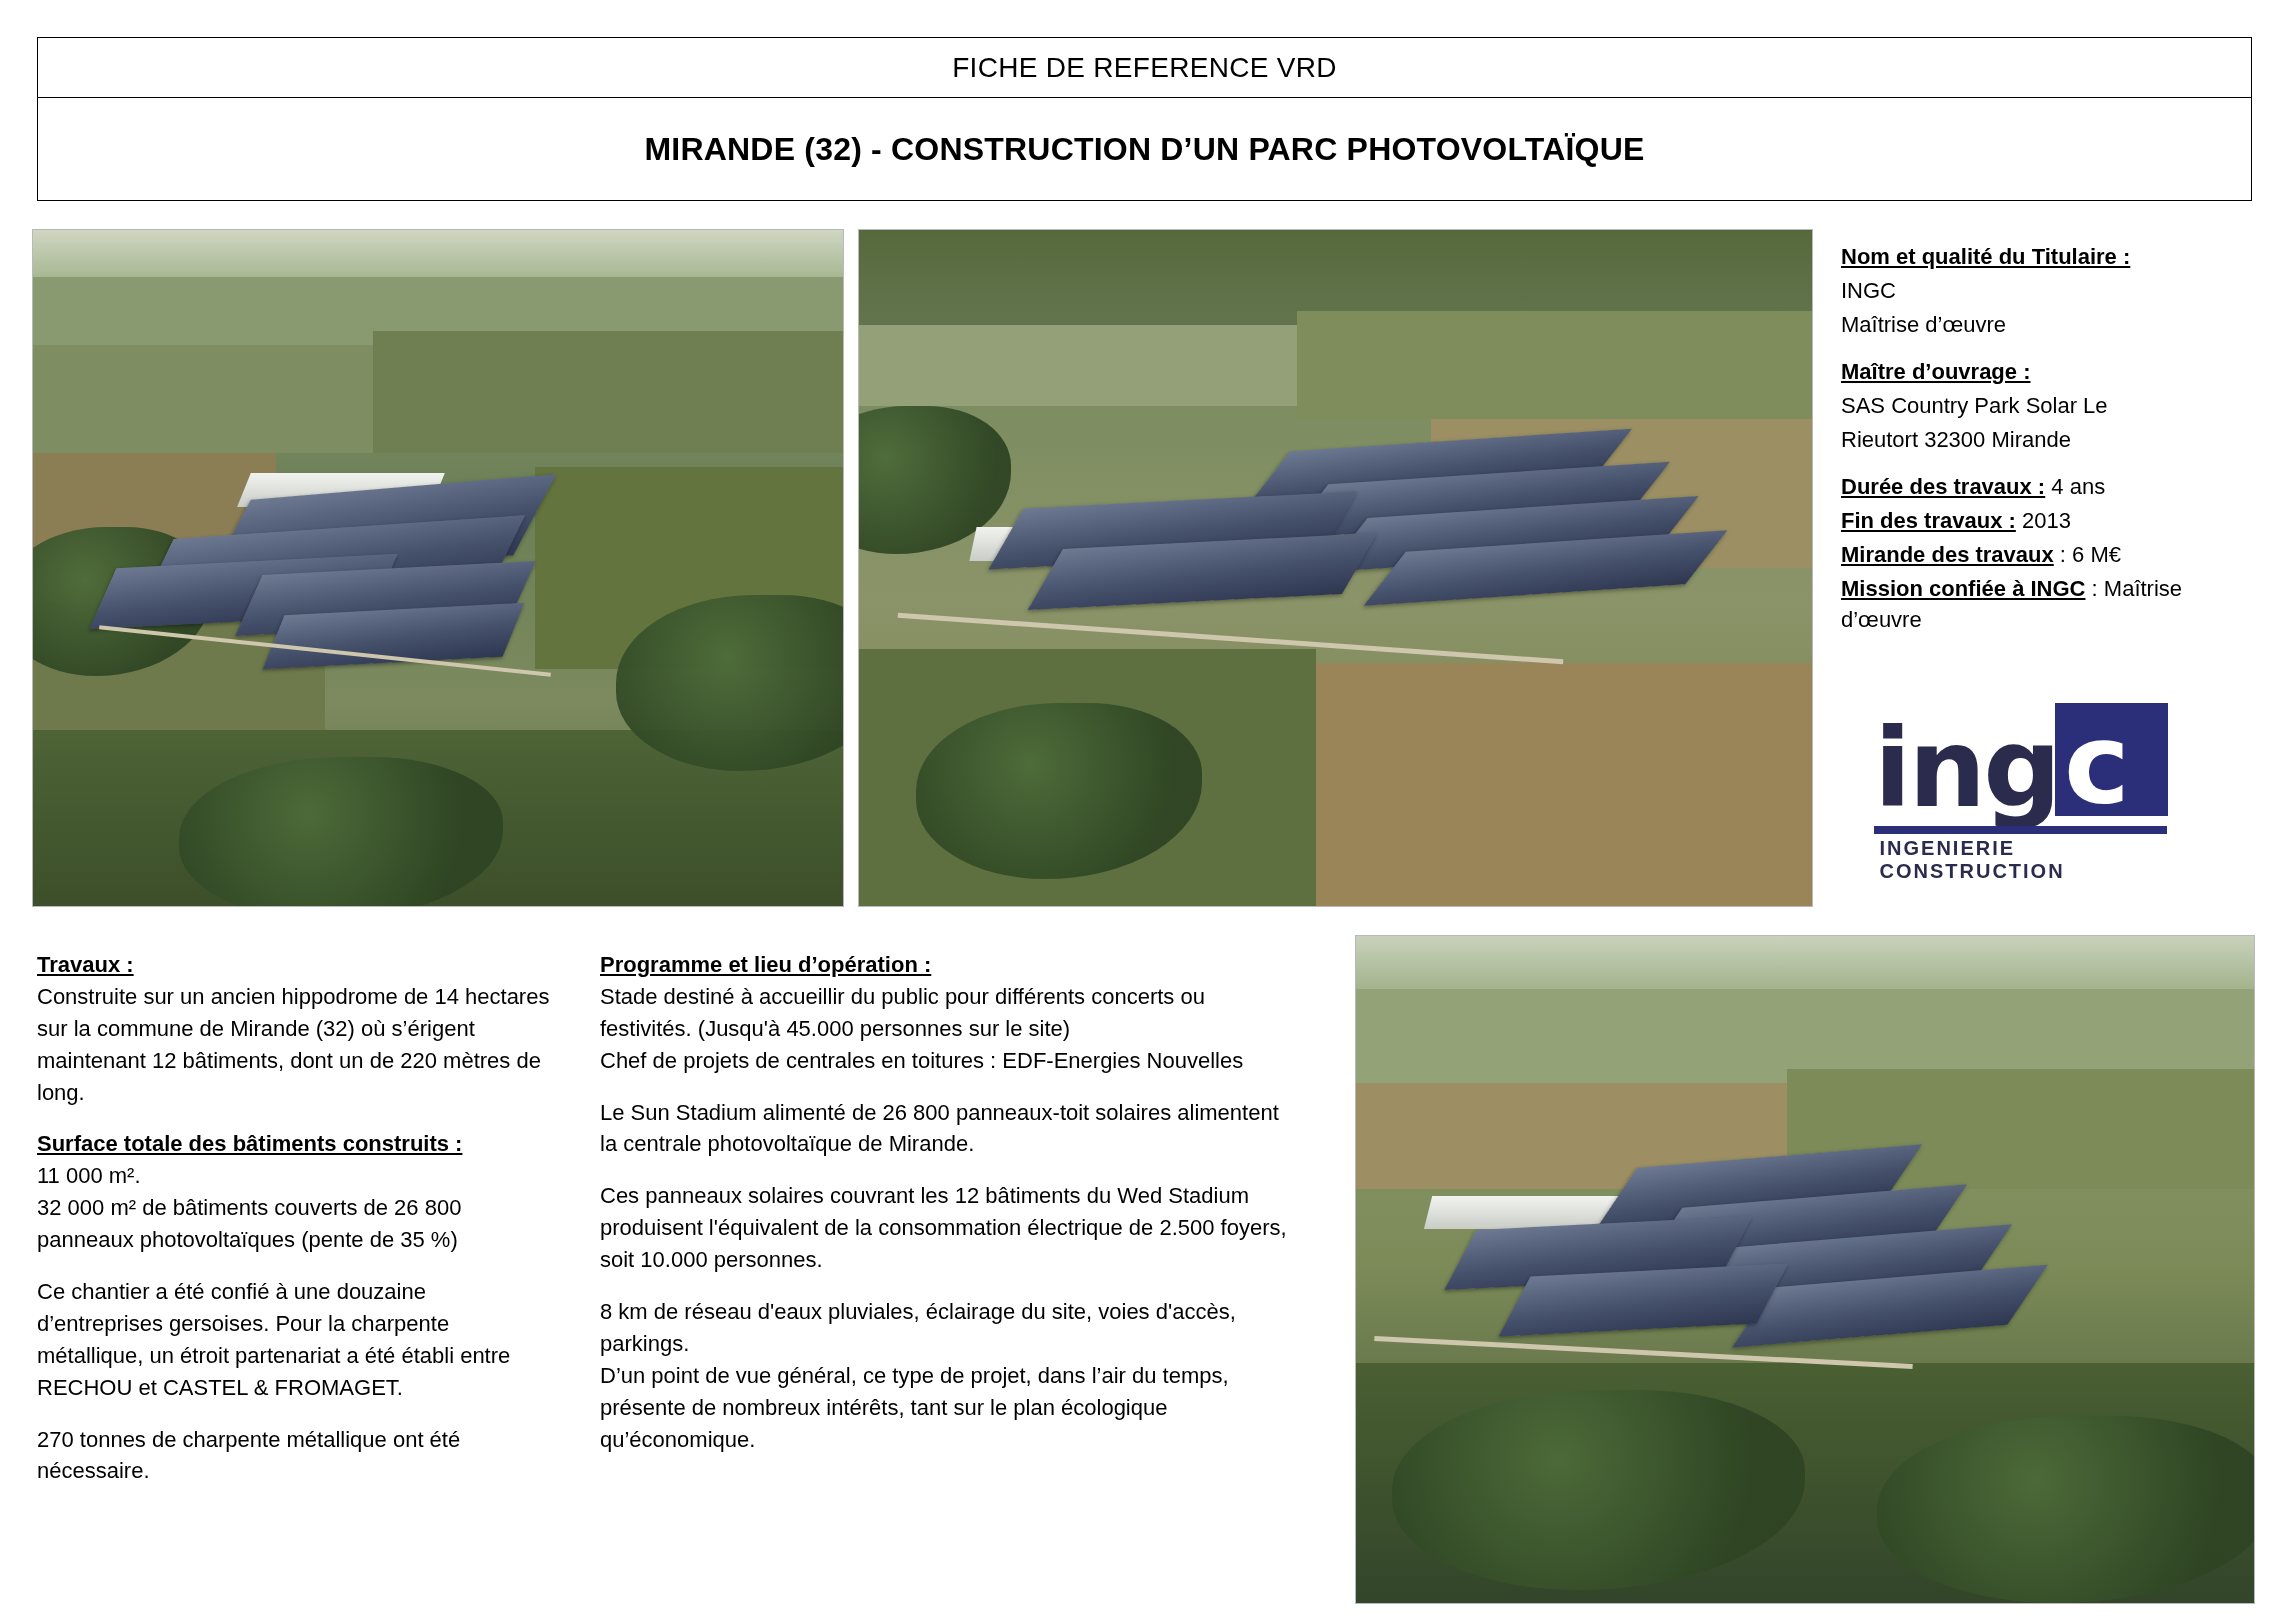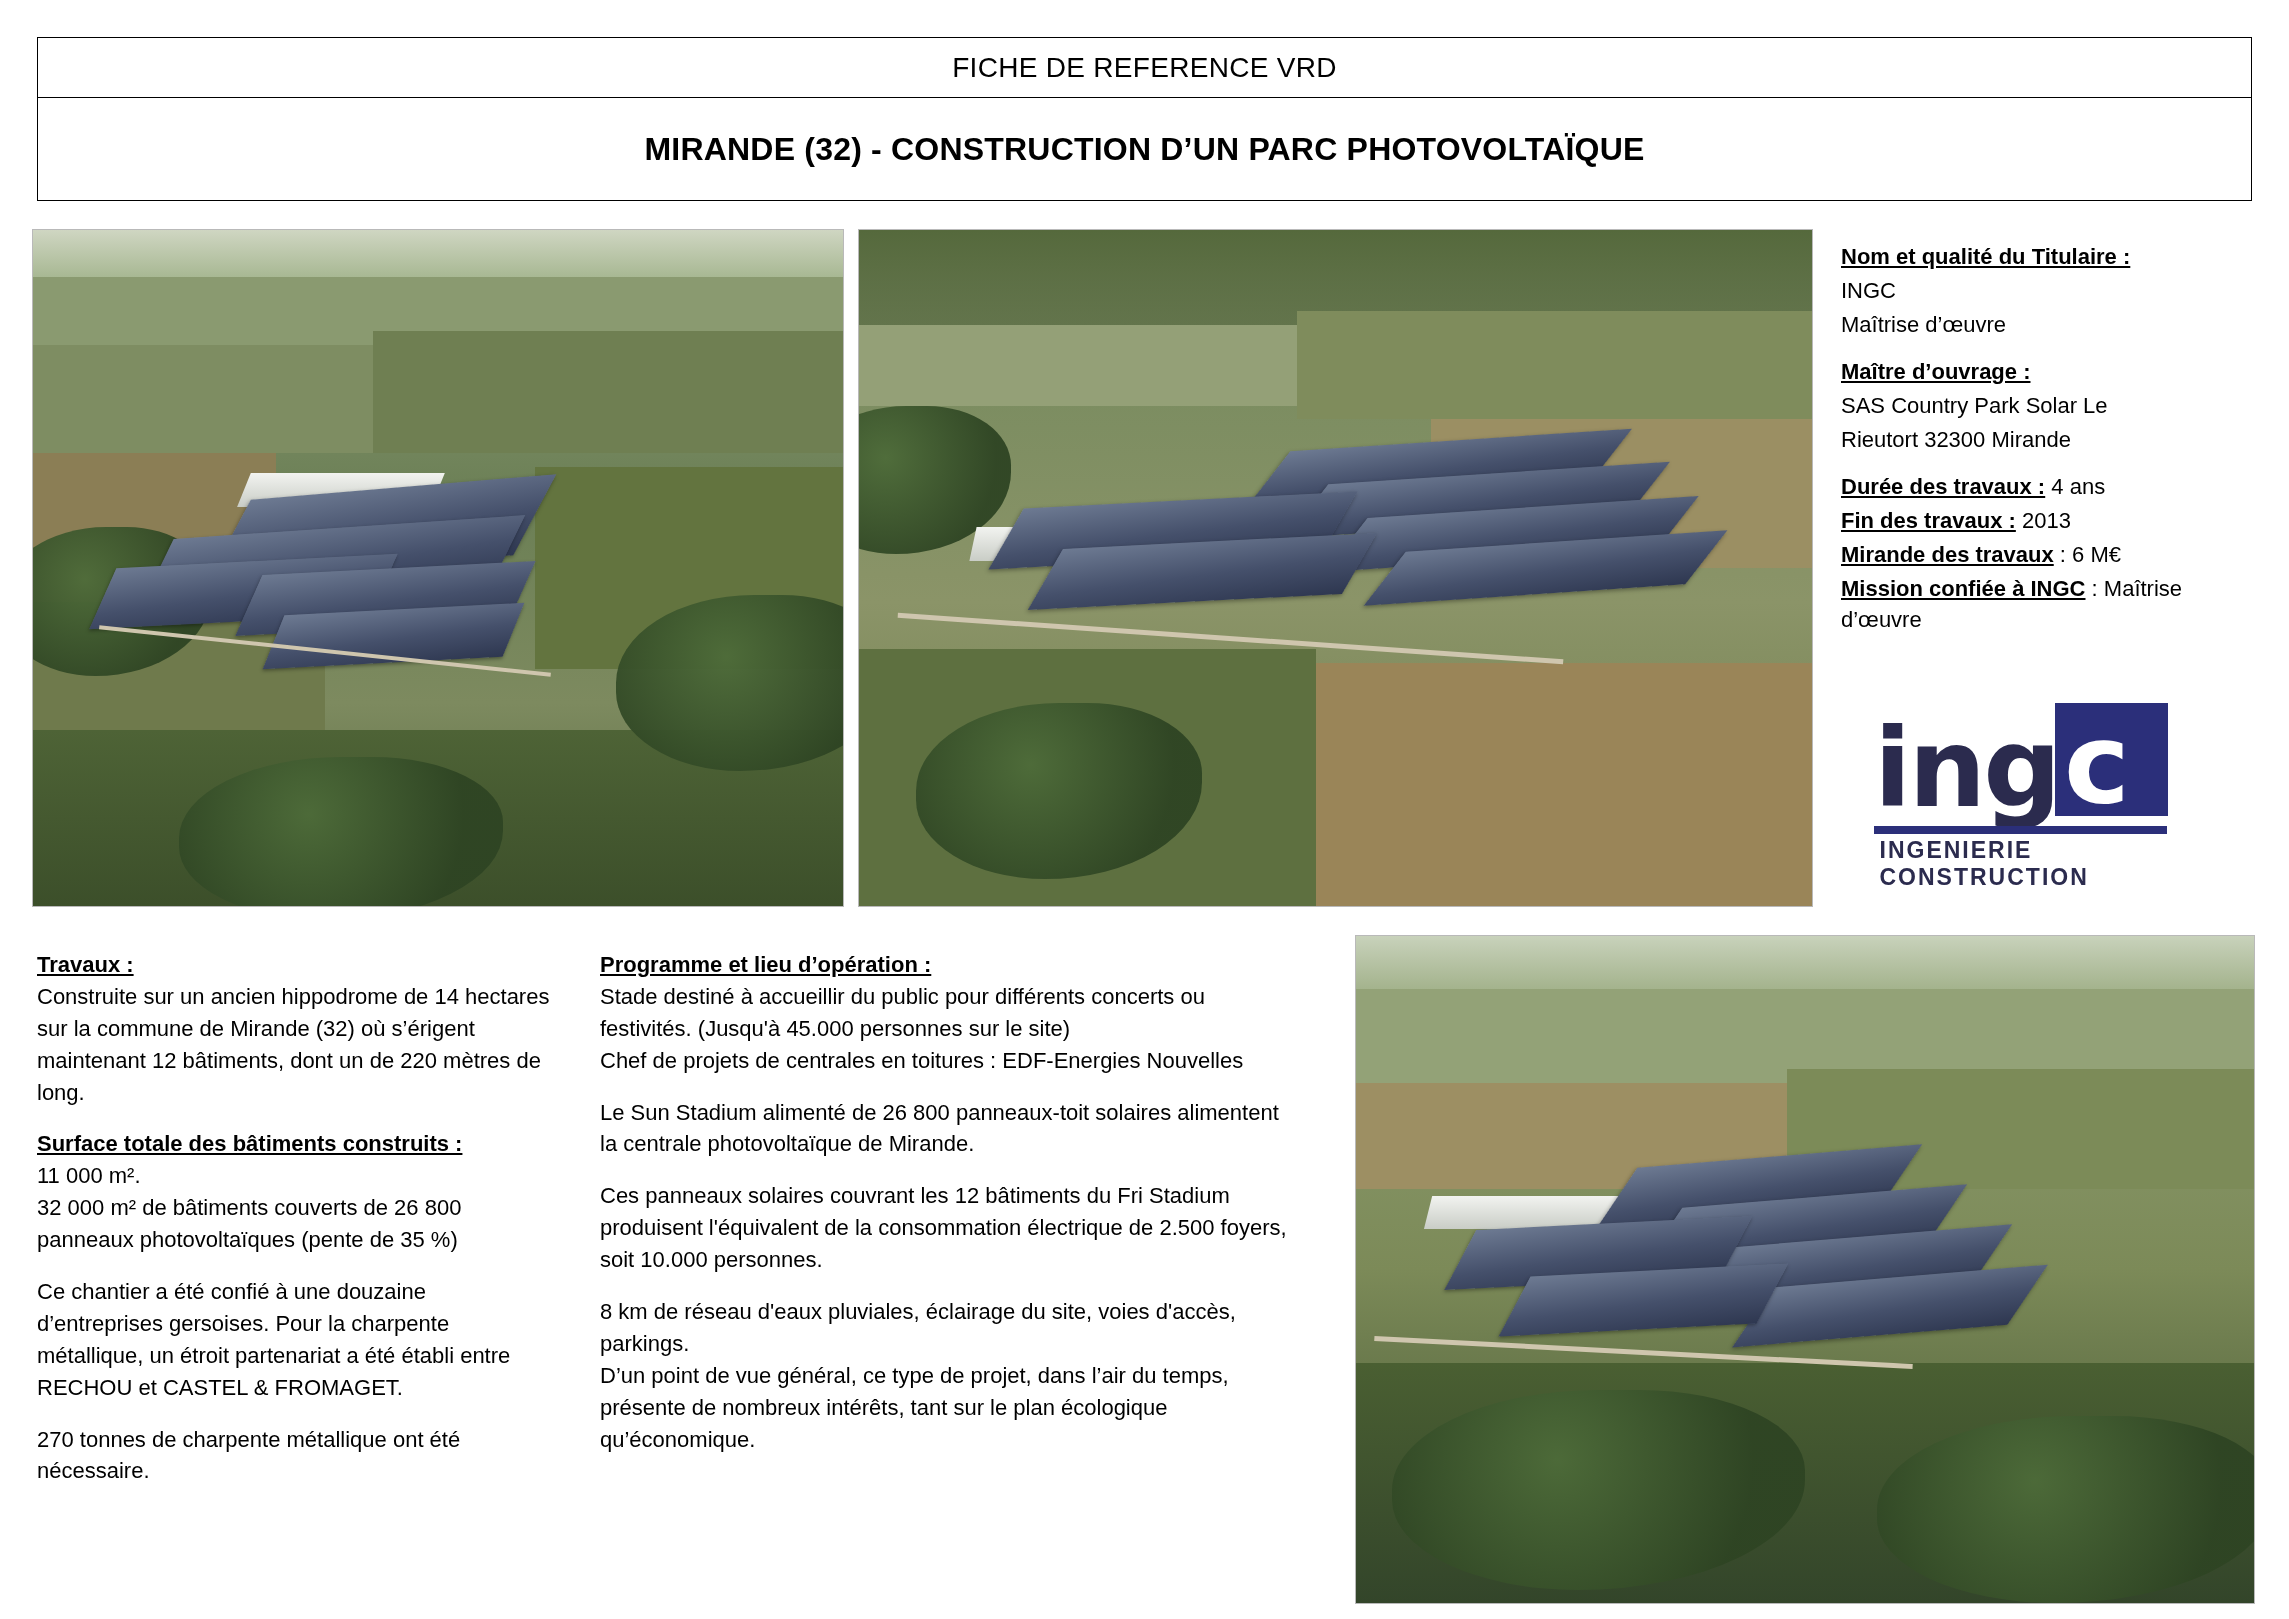--- a/index.html
+++ b/index.html
@@ -158,21 +158,21 @@
     left: 0;
     top: 129px;
     width: 293px;
     height: 8.3px;
     background: #2b2f7a;
   }
   .logo-sub {
     position: absolute;
     left: 5.5px;
     top: 140px;
-    font-size: 23px;
+    font-size: 20px;
     letter-spacing: 2px;
     color: #2b2b4e;
     font-weight: bold;
   }
 
   
   .col-left {
     position: absolute;
     left: 37px;
     top: 949px;
@@ -320,21 +320,21 @@
     <p>270 tonnes de charpente métallique ont été nécessaire.</p>
   </div>
 
   <div class="col-mid">
     <p>
       <span class="hd">Programme et lieu d’opération :</span><br>
       <span>Stade destiné à accueillir du public pour différents concerts ou festivités. (Jusqu'à 45.000 personnes sur le site)</span><br>
       <span>Chef de projets de centrales en toitures : EDF-Energies Nouvelles</span>
     </p>
     <p>Le Sun Stadium alimenté de 26 800 panneaux-toit solaires alimentent la centrale photovoltaïque de Mirande.</p>
-    <p>Ces panneaux solaires couvrant les 12 bâtiments du Fri Stadium produisent l'équivalent de la consommation électrique de 2.500 foyers, soit 10.000 personnes.</p>
+    <p>Ces panneaux solaires couvrant les 12 bâtiments du Wed Stadium produisent l'équivalent de la consommation électrique de 2.500 foyers, soit 10.000 personnes.</p>
     <p>
       <span>8 km de réseau d'eaux pluviales, éclairage du site, voies d'accès, parkings.</span><br>
       <span>D’un point de vue général, ce type de projet, dans l’air du temps, présente de nombreux intérêts, tant sur le plan écologique qu’économique.</span>
     </p>
   </div>
 
 </div>
 
 
 </body></html>

